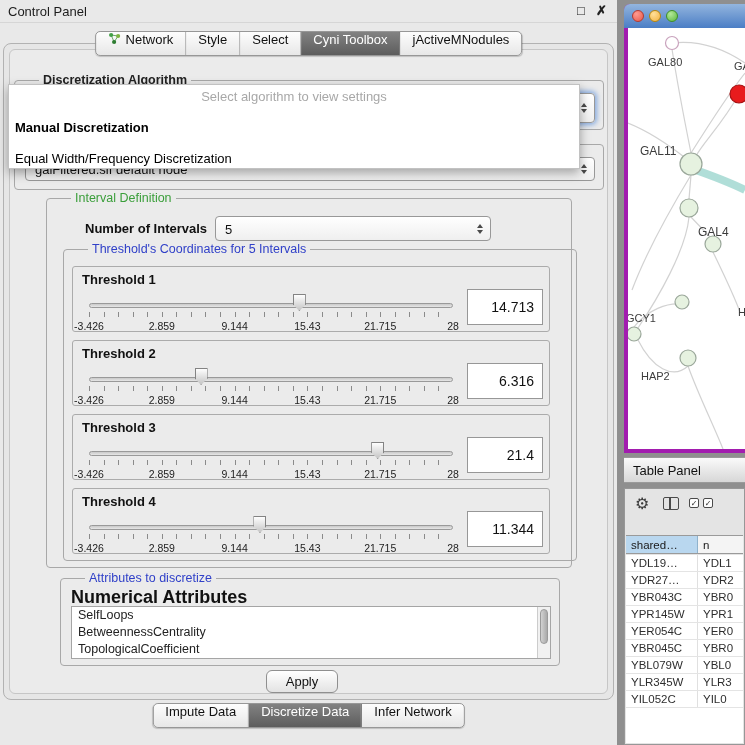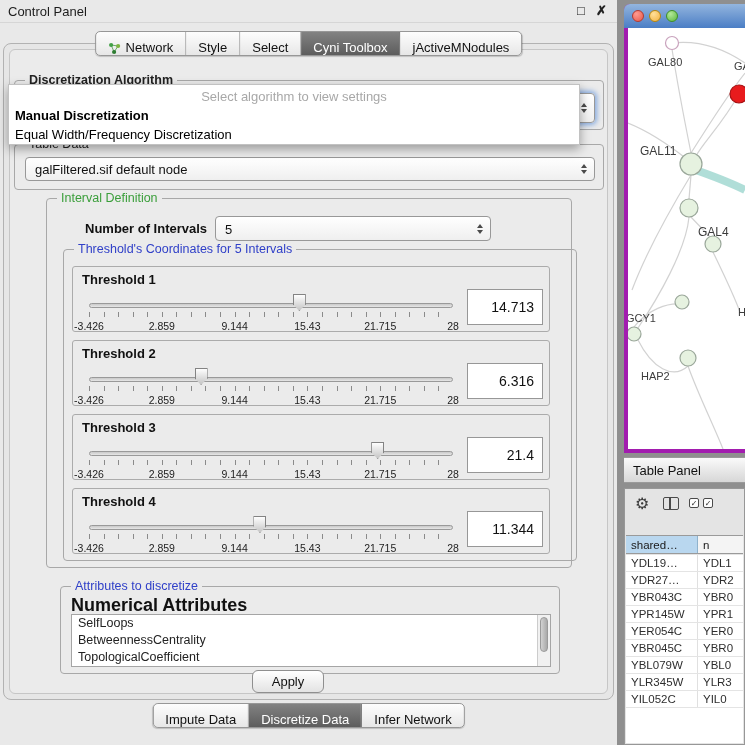--- a/index.html
+++ b/index.html
@@ -15,45 +15,45 @@
   .win-btn.min { left:577px; }
   .win-btn.close { left:596px; font-weight:bold; }
 
   .cp-body { position:absolute; left:3px; top:43px; width:611px; height:657px; background:#e6e6e6; border:1px solid #b2b2b2; border-radius:8px; }
   .cp-inner { position:absolute; inset:5px; background:#ebebeb; border:1px solid #c6c6c6; border-radius:6px; }
 
   
   .seg { position:absolute; display:flex; height:25px; background:linear-gradient(#fdfdfd,#e7e7e7); border:1px solid #979797; border-radius:5px; overflow:hidden; box-shadow:0 1px 1px rgba(0,0,0,.18); z-index:6; }
   .seg.top { top:31px; left:50%; transform:translateX(-50%); }
   .seg.bottom { top:703px; left:50%; transform:translateX(-50%); }
-  .segbtn { display:flex; align-items:flex-end; gap:5px; padding:0 12px; font-size:13px; color:#111; border-right:1px solid #b3b3b3; white-space:nowrap; }
+  .segbtn { display:flex; align-items:flex-start; gap:5px; padding:0 12px; font-size:13px; color:#111; border-right:1px solid #b3b3b3; white-space:nowrap; }
   .segbtn:last-child { border-right:none; }
   .segbtn.sel { background:linear-gradient(#828282,#5d5d5d); color:#fff; border-right-color:#6e6e6e; }
 
   
   .group { position:absolute; border:1px solid #a8a8a8; border-radius:4px; z-index:2; }
-  .group-title { position:absolute; top:-8px; left:10px; background:#ebebeb; padding:0 4px; font-size:12.5px; color:#222; white-space:nowrap; }
+  .group-title { position:absolute; top:-8px; left:24px; background:#ebebeb; padding:0 4px; font-size:12.5px; color:#222; white-space:nowrap; }
   .gt-bold { font-weight:bold; }
   .gt-green { color:#3a9e3a; }
   .gt-blue { color:#3040c8; }
 
   
   .combo { position:absolute; background:linear-gradient(#ffffff,#efefef); border:1px solid #989898; border-radius:4px; }
   .combo .val { position:absolute; left:9px; top:50%; transform:translateY(-50%); font-size:13px; color:#111; white-space:nowrap; }
   .spin { position:absolute; right:7px; top:50%; transform:translateY(-50%); display:flex; flex-direction:column; gap:2px; align-items:center; }
   .tri-up { width:0; height:0; border-left:3.5px solid transparent; border-right:3.5px solid transparent; border-bottom:4.5px solid #4a4a4a; }
   .tri-down { width:0; height:0; border-left:3.5px solid transparent; border-right:3.5px solid transparent; border-top:4.5px solid #4a4a4a; }
 
   .g-algo { left:14px; top:80px; width:590px; height:50px; }
   .algo-combo { left:10px; top:12px; width:570px; height:30px; box-shadow:0 0 5px 2px rgba(100,150,220,.75); z-index:1; }
 
   
   .dropdown { position:absolute; left:8px; top:84px; width:572px; background:#fff; border:1px solid #c2c2c2; box-shadow:0 4px 10px rgba(0,0,0,.35); z-index:10; }
   .dd-placeholder { font-size:13px; color:#a8a8a8; text-align:center; padding:4px 0 2px; }
-  .dd-item { font-size:13px; color:#000; padding:2px 6px; }
+  .dd-item { font-size:13px; color:#000; padding:2px 6px;margin-top:12px; }
   .dd-item.bold { font-weight:bold; }
 
   .g-tabledata { left:14px; top:144px; width:590px; height:46px; }
   .td-combo { left:10px; top:12px; width:570px; height:24px; }
 
   .g-interval { left:46px; top:198px; width:526px; height:370px; }
   .noi-label { position:absolute; left:38px; top:22px; font-size:13px; font-weight:bold; color:#111; }
   .noi-combo { left:168px; top:17px; width:276px; height:25px; }
 
   .g-thresholds { left:16px; top:50px; width:514px; height:312px; }
@@ -65,28 +65,28 @@
   .slider { position:absolute; left:14px; top:24px; width:368px; height:40px; }
   .track { position:absolute; left:2px; right:2px; top:12px; height:5px; background:linear-gradient(#c9c9c9,#e6e6e6); border:1px solid #999; border-radius:3px; }
   .ticks { position:absolute; left:2px; right:2px; top:21px; height:5px;
     background-image:repeating-linear-gradient(90deg,#8a8a8a 0,#8a8a8a 1px,transparent 1px,transparent 14.56px); }
   .thumb { position:absolute; top:3px; width:13px; height:17px; margin-left:-6.5px; background:linear-gradient(#fefefe,#c6c6c6); border:1px solid #838383; clip-path:polygon(0 0,100% 0,100% 60%,50% 100%,0 60%); }
   .scale { position:absolute; left:2px; right:2px; top:29px; height:12px; font-size:10.5px; color:#222; }
   .scale span { position:absolute; transform:translateX(-50%); white-space:nowrap; }
   .sc0{left:0%} .sc1{left:20%} .sc2{left:40%} .sc3{left:60%} .sc4{left:80%} .sc5{left:100%}
   .thr-value { position:absolute; right:6px; top:22px; width:76px; height:36px; background:#fff; border:1px solid #979797; font-size:14px; color:#111; text-align:right; line-height:34px; padding-right:8px; }
 
-  .g-attrs { left:60px; top:578px; width:500px; height:88px;margin-top:8px; }
+  .g-attrs { left:60px; top:578px; width:500px; height:88px; }
   .attrs-heading { position:absolute; left:10px; top:8px; font-size:18px; font-weight:bold; color:#111; }
   .listbox { position:absolute; left:10px; top:27px; width:480px; height:53px; background:#fff; border:1px solid #a5a5a5; overflow:hidden; }
   .listbox .li { font-size:12.5px; color:#222; line-height:17px; padding-left:6px; white-space:nowrap; }
   .lscroll { position:absolute; right:0; top:0; bottom:0; width:13px; background:#f1f1f1; border-left:1px solid #ccc; }
   .lthumb { position:absolute; left:2px; top:2px; width:8px; height:68%; background:linear-gradient(90deg,#d2d2d2,#a9a9a9); border-radius:4px; border:1px solid #9a9a9a; }
 
-  .apply-btn { position:absolute; left:252px; top:670px; width:72px; height:23px; background:linear-gradient(#ffffff,#e3e3e3); border:1px solid #8f8f8f; border-radius:6px; font-size:13px; color:#111; text-align:center; line-height:21px; z-index:3; }
+  .apply-btn { position:absolute; left:266px; top:670px; width:72px; height:23px; background:linear-gradient(#ffffff,#e3e3e3); border:1px solid #8f8f8f; border-radius:6px; font-size:13px; color:#111; text-align:center; line-height:21px; z-index:3; }
 
   
   .right-region { position:absolute; left:617px; top:0; width:128px; height:745px; background:#8f8f8f; }
   .net-window { position:absolute; left:7px; top:4px; width:141px; height:449px; background:#a21caf; border-radius:6px 0 0 0; }
   .net-header { position:absolute; left:0; top:0; right:0; height:24px; background:linear-gradient(#93b5de,#4b7ec5); border-radius:6px 0 0 0; display:flex; align-items:center; gap:5px; padding-left:8px; }
   .light { width:12px; height:12px; border-radius:50%; }
   .light.red { background:radial-gradient(circle at 35% 30%,#ff9a90,#e8594a); border:1px solid #b33a30; }
   .light.yellow { background:radial-gradient(circle at 35% 30%,#ffe09a,#f2b13f); border:1px solid #b8860b; }
   .light.green { background:radial-gradient(circle at 35% 30%,#b4e89a,#5cb83e); border:1px solid #3e8f27; }
   .net-canvas { position:absolute; left:4px; top:24px; right:0; bottom:4px; background:#fff; overflow:hidden; }

